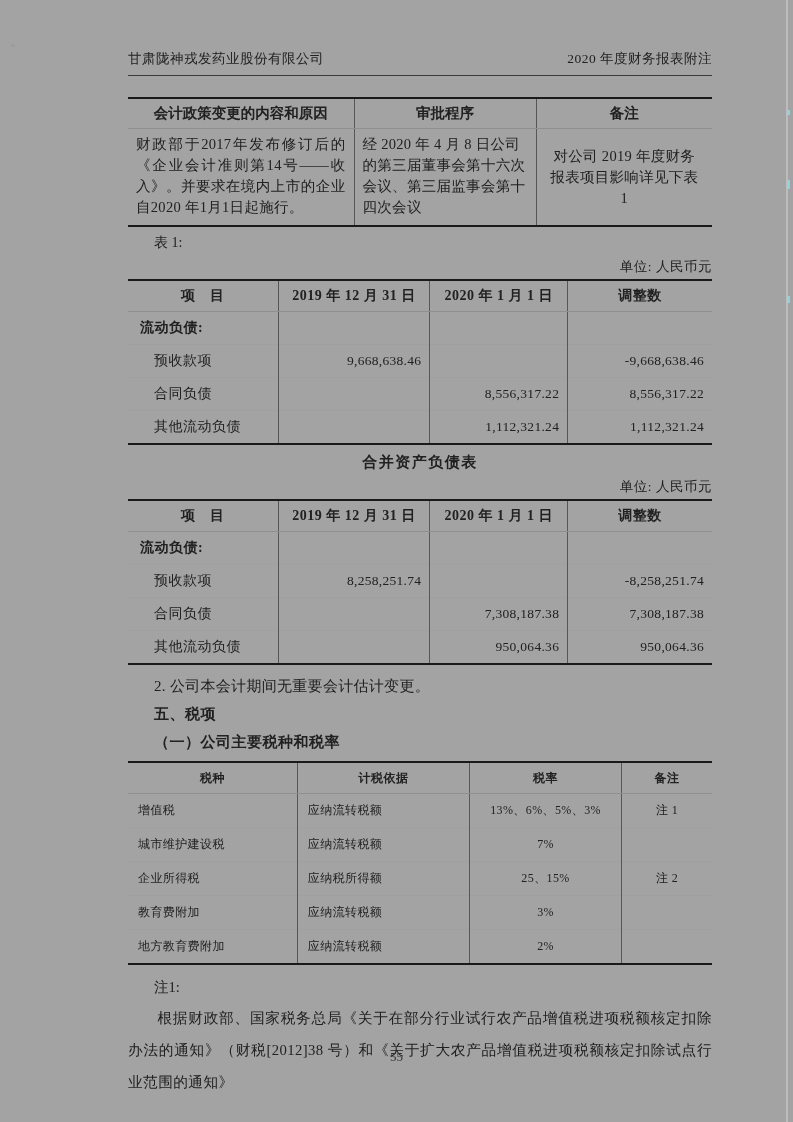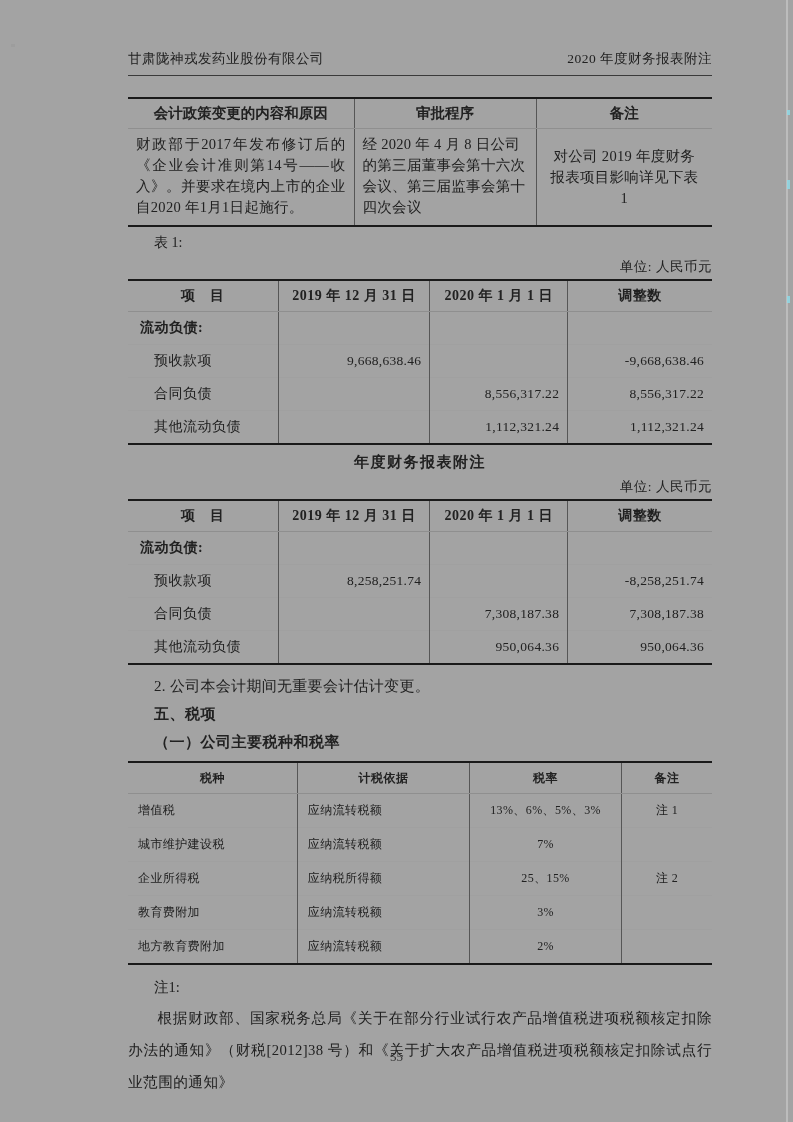--- a/index.html
+++ b/index.html
@@ -145,21 +145,21 @@
         </tr>
         <tr>
           <td class="cell-item">其他流动负债</td>
           <td class="cell-num"></td>
           <td class="cell-num">1,112,321.24</td>
           <td class="cell-num">1,112,321.24</td>
         </tr>
       </tbody>
     </table>
 
-    <div class="tbl-title" style="margin-top:8px;">年度财务报表附注</div>
+    <div class="tbl-title" style="margin-top:8px;">合并资产负债表</div>
     <div class="unit-line">单位: 人民币元</div>
 
     <table class="grid bs-tbl">
       <colgroup>
           <col style="width:25.7%">
           <col style="width:26%">
           <col style="width:23.6%">
           <col style="width:24.7%">
         </colgroup>
       <thead>

